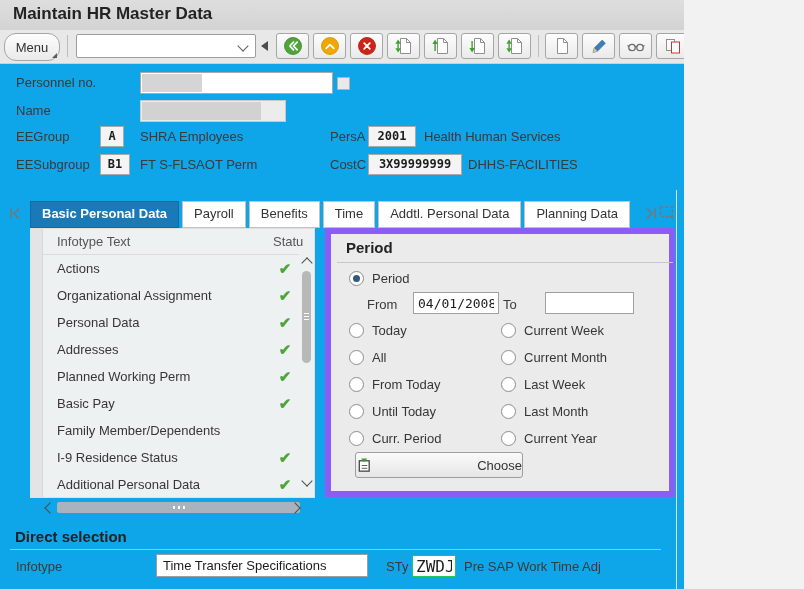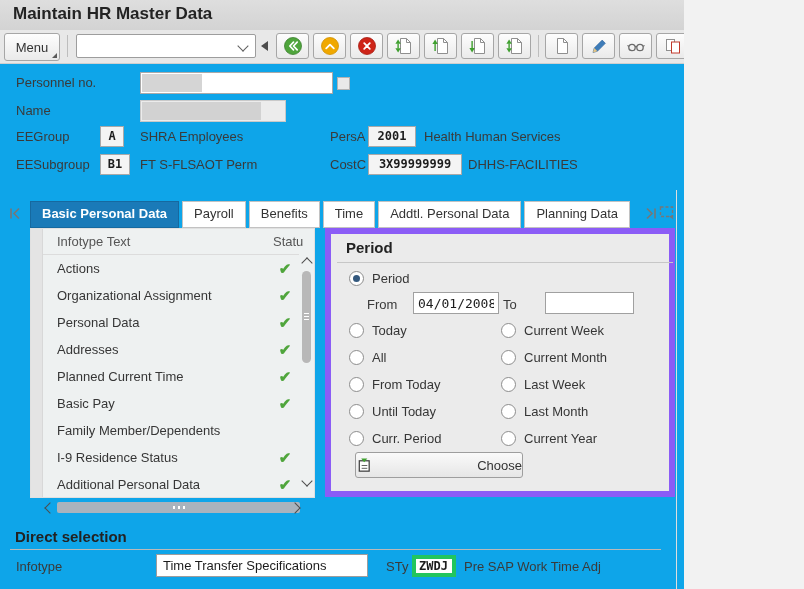--- a/index.html
+++ b/index.html
@@ -6,21 +6,21 @@
   #app{position:relative;width:684px;height:589px;background:#0ea5e9;overflow:hidden;
        font-family:"Liberation Sans",sans-serif;font-size:13px;color:#363636;}
   .abs{position:absolute;box-sizing:border-box;}
 
   
   .titlebar{left:0;top:0;width:804px;height:30px;background:linear-gradient(#dedede,#d3d3d3);}
   .title{left:13px;top:4px;font-size:17px;font-weight:bold;color:#232323;}
   .toolbar{left:0;top:30px;width:804px;height:34px;background:#e8e8e8;border-bottom:1px solid #cfcfcf;}
   .tbtn{height:26px;top:3px;border:1px solid #a6a6a6;border-radius:3px;width:33px;
         background:linear-gradient(#fdfdfd,#eaeaea);display:flex;align-items:center;justify-content:center;cursor:default;}
-  .menubtn{left:4px;width:54px;color:#333;position:absolute;}
+  .menubtn{left:4px;width:54px;color:#333;position:absolute;border-radius:12px;}
   .menucorner{position:absolute;right:2px;bottom:2px;width:0;height:0;border-left:5px solid transparent;border-bottom:5px solid #5a5a5a;}
   .vsep{top:5px;width:1px;height:22px;background:#bdbdbd;}
   .combo{left:76px;top:4px;width:180px;height:24px;background:#fff;border:1px solid #9d9d9d;border-radius:2px;}
   .combo .chev{position:absolute;right:8px;top:7px;width:7px;height:7px;border-right:1.6px solid #5f5f5f;border-bottom:1.6px solid #5f5f5f;transform:rotate(45deg);}
   .collapse{left:261px;top:11px;width:0;height:0;border-top:5px solid transparent;border-bottom:5px solid transparent;border-right:7px solid #4c4c4c;}
 
   
   .lbl{color:#3a3a3a;text-align:right;}
   .whitefield{background:#fff;border:1px solid #a9a9a9;}
   .redact{position:absolute;left:1px;top:1px;background:#d5d5d5;}
@@ -65,22 +65,22 @@
   .dateinput{height:22px;border:1px solid #a0a0a0;background:#fff;font-family:"DejaVu Sans Mono",monospace;
              font-size:13px;color:#1c1c1c;padding:0 4px;box-sizing:border-box;}
   .choosebtn{left:24px;top:218px;width:168px;height:26px;border:1px solid #9e9e9e;border-radius:3px;
              background:linear-gradient(#fafafa,#e6e6e6);display:flex;align-items:center;justify-content:space-between;gap:7px;color:#333;}
 
   
   .dsrule{left:10px;top:549px;width:651px;border-top:1px solid #b9b9b9;}
   .dstitle{left:15px;top:528px;font-size:15px;font-weight:bold;color:#222;}
   .textinput{height:23px;border:1px solid #9d9d9d;background:#fff;font-family:"Liberation Sans",sans-serif;
              font-size:13px;color:#1c1c1c;padding:0 6px;box-sizing:border-box;}
-  .styinput{height:22px;border:4px solid #22c55e;background:#fff;font-family:"DejaVu Sans Mono",monospace;
-            font-size:12px;font-weight:bold;color:#1c1c1c;padding:0 3px;box-sizing:border-box;width:44px;}
+  .styinput{height:22px;border:1px solid #22c55e;background:#fff;font-family:"DejaVu Sans Mono",monospace;
+            font-size:16px;font-weight:normal;color:#1c1c1c;padding:0 3px;box-sizing:border-box;width:44px;}
   .vdivider{left:676px;top:190px;width:1px;height:399px;background:#dedede;}
 </style>
 </head>
 <body>
 
 <div id="app">
 
   <div class="abs titlebar">
     <div class="abs title">Maintain HR Master Data</div>
   </div>
@@ -267,21 +267,21 @@
       </div>
     <div class="abs trow" style="top:80px">
         <span class="txt">Personal Data</span>
         <span class="chk">✔</span>
       </div>
     <div class="abs trow" style="top:107px">
         <span class="txt">Addresses</span>
         <span class="chk">✔</span>
       </div>
     <div class="abs trow" style="top:134px">
-        <span class="txt">Planned Current Time</span>
+        <span class="txt">Planned Working Perm</span>
         <span class="chk">✔</span>
       </div>
     <div class="abs trow" style="top:161px">
         <span class="txt">Basic Pay</span>
         <span class="chk">✔</span>
       </div>
     <div class="abs trow" style="top:188px">
         <span class="txt">Family Member/Dependents</span>
         <span class="chk"></span>
       </div>

